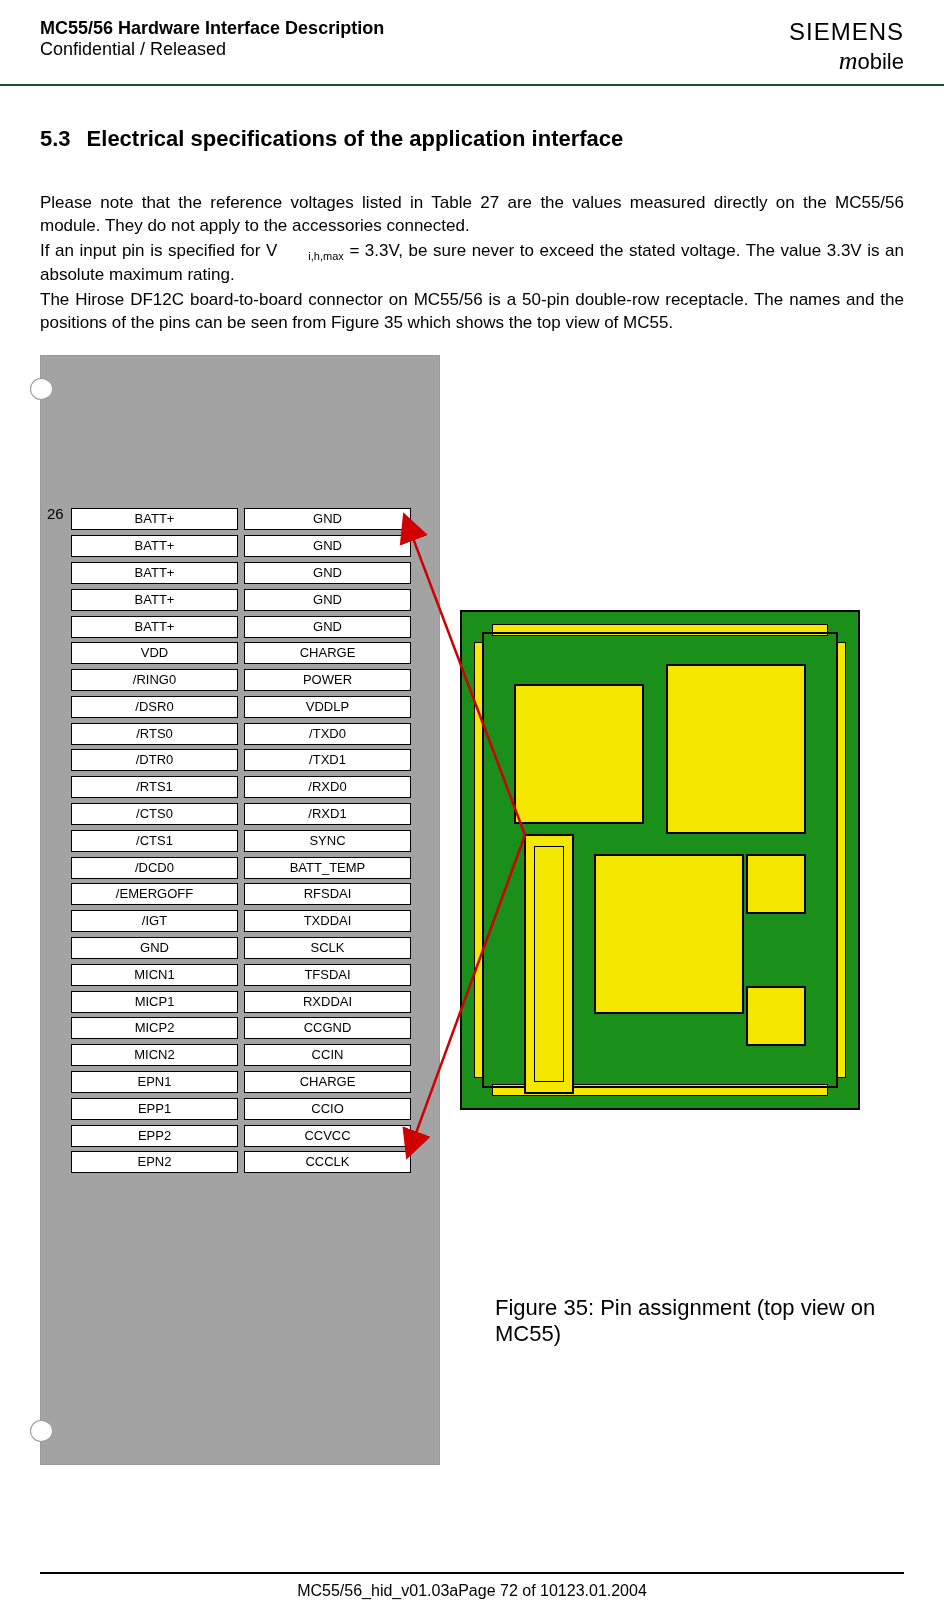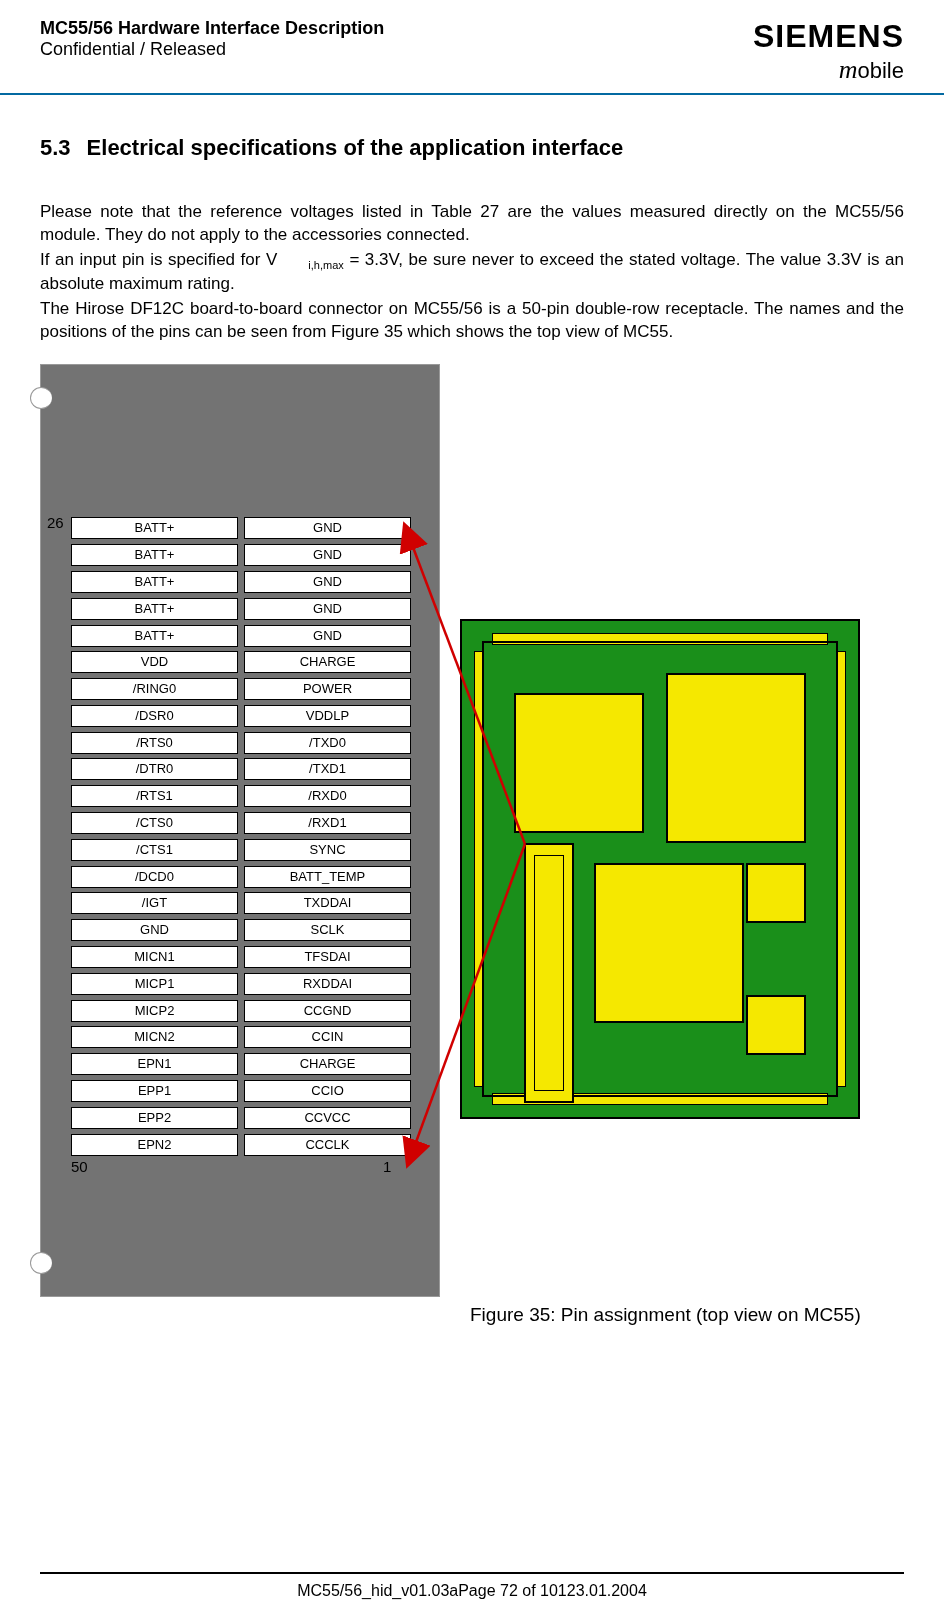--- a/index.html
+++ b/index.html
@@ -6,32 +6,32 @@
     body {
       font-family: Arial, Helvetica, sans-serif;
       width: 944px;
       height: 1618px;
       background: #fff;
       position: relative;
       color: #000;
     }
     .header {
       padding: 18px 40px 8px 40px;
-      border-bottom: 2px solid #0369a1;
+      border-bottom: 2px solid #14532d;
       display: flex;
       justify-content: space-between;
       align-items: flex-start;
     }
     .header-left { font-size: 18px; }
     .doc-title { font-weight: bold; }
     .doc-conf { font-weight: normal; }
     .header-right { text-align: right; }
     .siemens {
-      font-size: 32px;
-      font-weight: bold;
+      font-size: 24px;
+      font-weight: normal;
       letter-spacing: 1px;
       font-family: Arial, sans-serif;
     }
     .mobile {
       font-size: 22px;
       font-family: Arial, sans-serif;
     }
     .mobile .m { font-family: 'Times New Roman', serif; font-style: italic; font-size: 26px; }
     .content {
       padding: 40px 40px 0 40px;
@@ -52,22 +52,22 @@
     .diagram-area {
       position: relative;
       margin-top: 20px;
       height: 980px;
     }
     .module-outline {
       position: absolute;
       left: 0;
       top: 0;
       width: 400px;
-      height: 933px;
-      background: #737373;
+      height: 1110px;
+      background: #a3a3a3;
       border: 1px solid #999;
     }
     .notch {
       position: absolute;
       background: #fff;
       border: 1px solid #999;
       border-radius: 50%;
       width: 22px;
       height: 22px;
     }
@@ -173,23 +173,23 @@
       border: 1px solid #000;
     }
     .arrow-svg {
       position: absolute;
       left: 0;
       top: 0;
       pointer-events: none;
     }
     .figure-caption {
       position: absolute;
-      left: 430px;
+      left: 455px;
       top: 940px;
-      font-size: 19px;
+      font-size: 22px;
     }
     .footer {
       position: absolute;
       bottom: 18px;
       left: 40px;
       right: 40px;
       border-top: 2px solid #000;
       padding-top: 8px;
       display: flex;
       justify-content: center;
@@ -280,20 +280,24 @@
             <div class="pin-cell">/CTS0</div>
             <div class="pin-cell">/RXD1</div>
           </div>
           <div class="pin-row">
             <div class="pin-cell">/CTS1</div>
             <div class="pin-cell">SYNC</div>
           </div>
           <div class="pin-row">
             <div class="pin-cell">/DCD0</div>
             <div class="pin-cell">BATT_TEMP</div>
+          </div>
+          <div class="pin-row">
+            <div class="pin-cell">/EMERGOFF</div>
+            <div class="pin-cell">RFSDAI</div>
           </div>
           <div class="pin-row">
             <div class="pin-cell">/IGT</div>
             <div class="pin-cell">TXDDAI</div>
           </div>
           <div class="pin-row">
             <div class="pin-cell">GND</div>
             <div class="pin-cell">SCLK</div>
           </div>
           <div class="pin-row">

